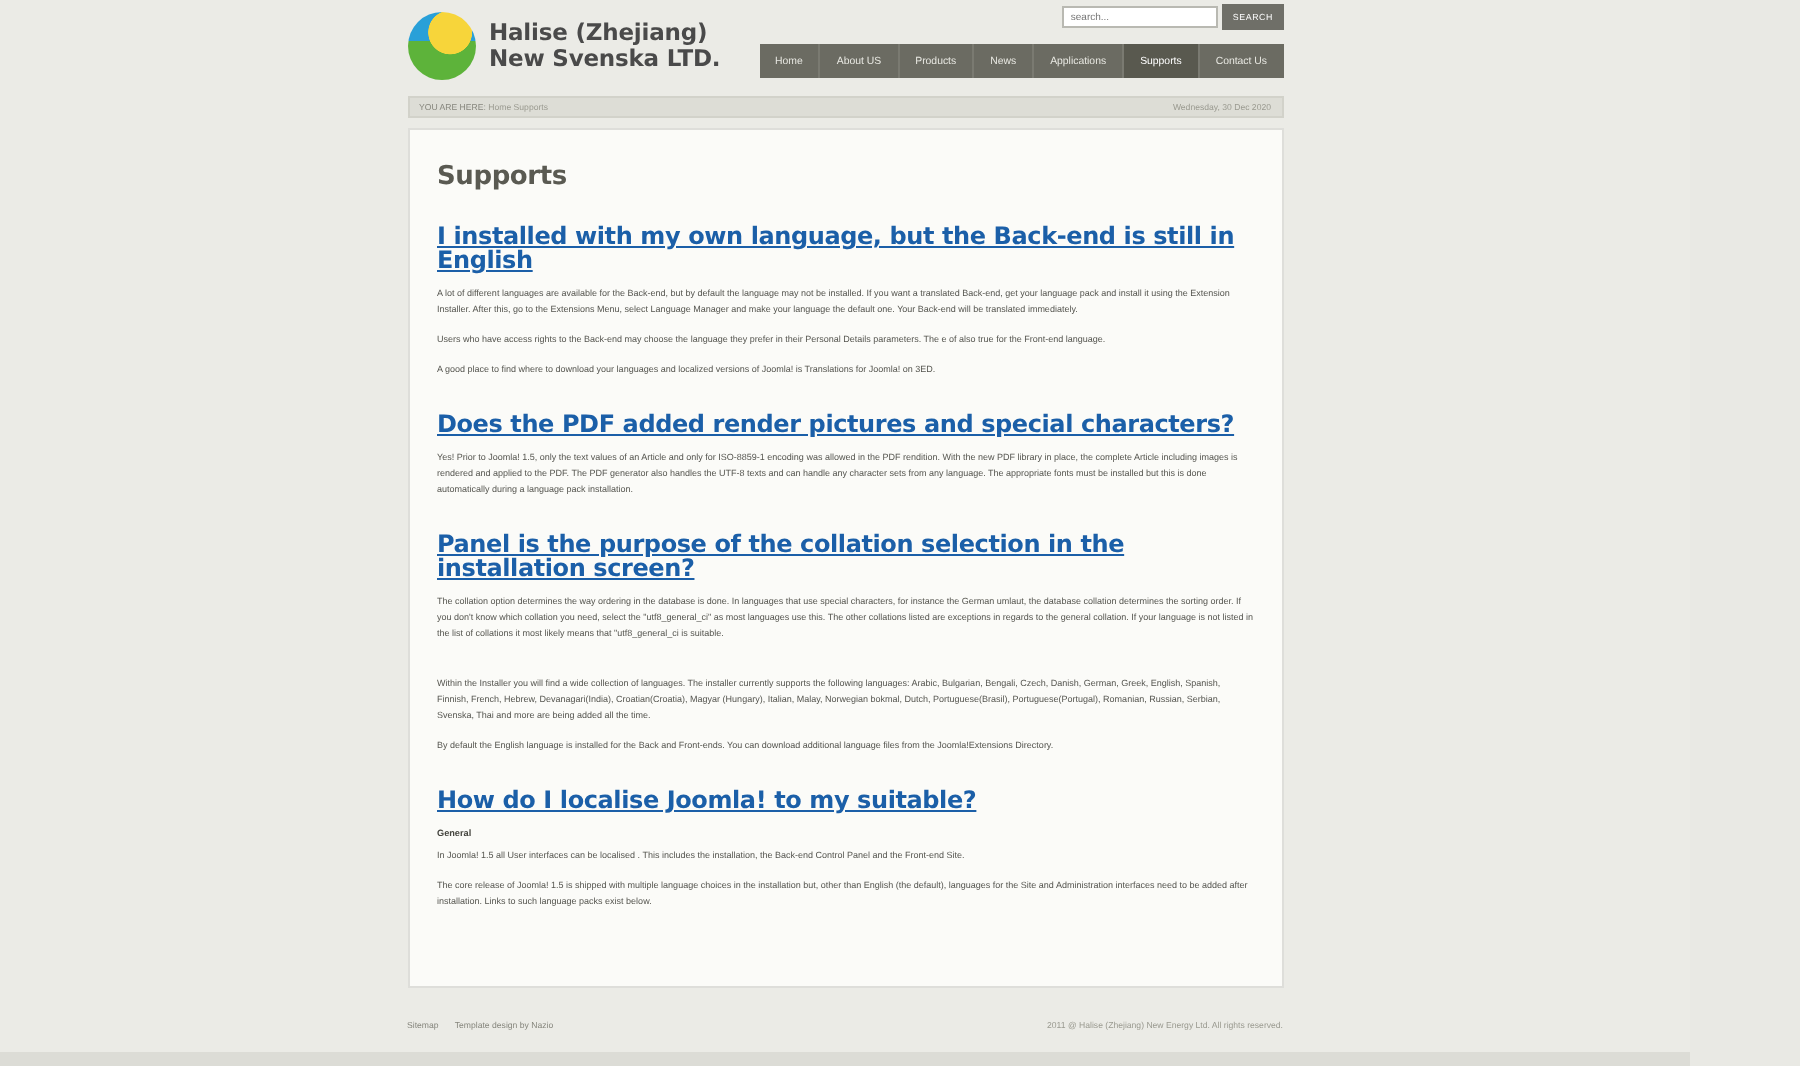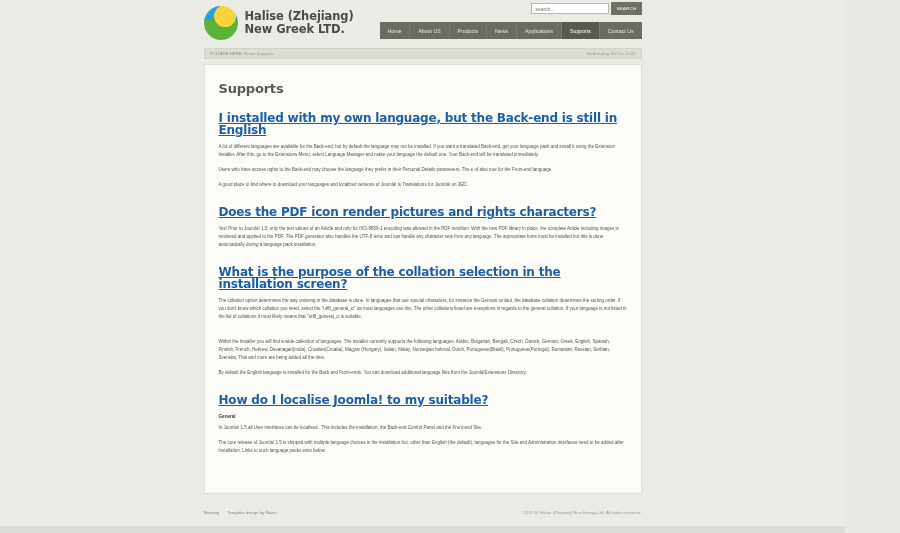--- a/index.html
+++ b/index.html
@@ -191,21 +191,21 @@
 <div id="page">
 
   <div class="wrap">
 
     <div class="header">
 
       <div class="brandblock">
         <div class="logo"></div>
         <div class="brandtext">
           <span>Halise (Zhejiang)</span>
-          <span class="l2">New Greek LTD.</span>
+          <span class="l2">New Svenska LTD.</span>
         </div>
       </div>
 
       <div class="searchbox">
         <input type="text" placeholder="search..." style="">
         <button class="searchbtn">SEARCH</button>
       </div>
 
       <div class="navbar">
         <a href="#">Home</a>
@@ -231,26 +231,26 @@
       <h1 class="page-title">Supports</h1>
 
       <div class="block">
         <h2 class="q">I installed with my own language, but the Back-end is still in English</h2>
         <p>A lot of different languages are available for the Back-end, but by default the language may not be installed. If you want a translated Back-end, get your language pack and install it using the Extension Installer. After this, go to the Extensions Menu, select Language Manager and make your language the default one. Your Back-end will be translated immediately.</p>
         <p>Users who have access rights to the Back-end may choose the language they prefer in their Personal Details parameters. The e of also true for the Front-end language.</p>
         <p>A good place to find where to download your languages and localized versions of Joomla! is Translations for Joomla! on 3ED.</p>
       </div>
 
       <div class="block">
-        <h2 class="q">Does the PDF icon render pictures and rights characters?</h2>
+        <h2 class="q">Does the PDF added render pictures and special characters?</h2>
         <p>Yes! Prior to Joomla! 1.5, only the text values of an Article and only for ISO-8859-1 encoding was allowed in the PDF rendition. With the new PDF library in place, the complete Article including images is rendered and applied to the PDF. The PDF generator also handles the UTF-8 texts and can handle any character sets from any language. The appropriate fonts must be installed but this is done automatically during a language pack installation.</p>
       </div>
 
       <div class="block">
-        <h2 class="q">What is the purpose of the collation selection in the installation screen?</h2>
+        <h2 class="q">Panel is the purpose of the collation selection in the installation screen?</h2>
         <p>The collation option determines the way ordering in the database is done. In languages that use special characters, for instance the German umlaut, the database collation determines the sorting order. If you don't know which collation you need, select the "utf8_general_ci" as most languages use this. The other collations listed are exceptions in regards to the general collation. If your language is not listed in the list of collations it most likely means that "utf8_general_ci is suitable.</p>
       </div>
 
       <div class="block">
         <p>Within the Installer you will find a wide collection of languages. The installer currently supports the following languages: Arabic, Bulgarian, Bengali, Czech, Danish, German, Greek, English, Spanish, Finnish, French, Hebrew, Devanagari(India), Croatian(Croatia), Magyar (Hungary), Italian, Malay, Norwegian bokmal, Dutch, Portuguese(Brasil), Portuguese(Portugal), Romanian, Russian, Serbian, Svenska, Thai and more are being added all the time.</p>
         <p>By default the English language is installed for the Back and Front-ends. You can download additional language files from the Joomla!Extensions Directory.</p>
       </div>
 
       <div class="block">
         <h2 class="q">How do I localise Joomla! to my suitable?</h2>

